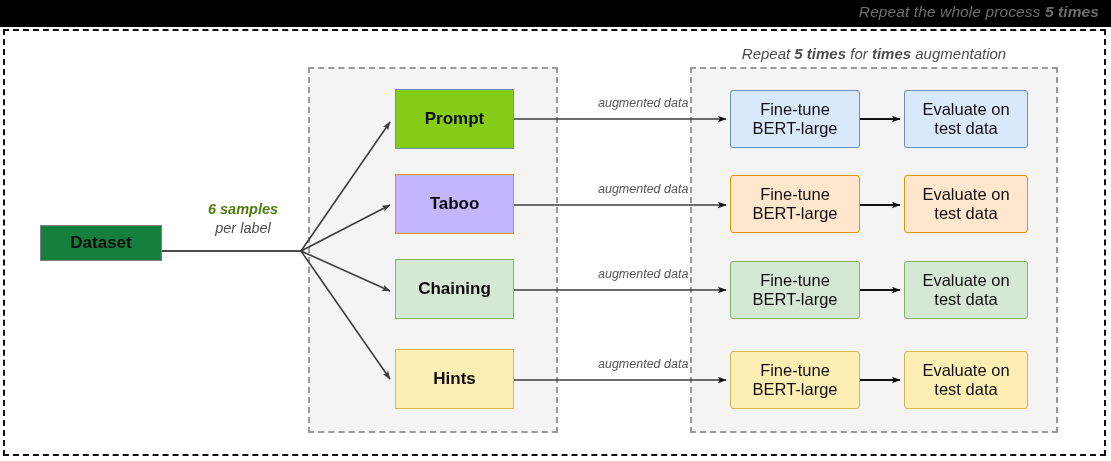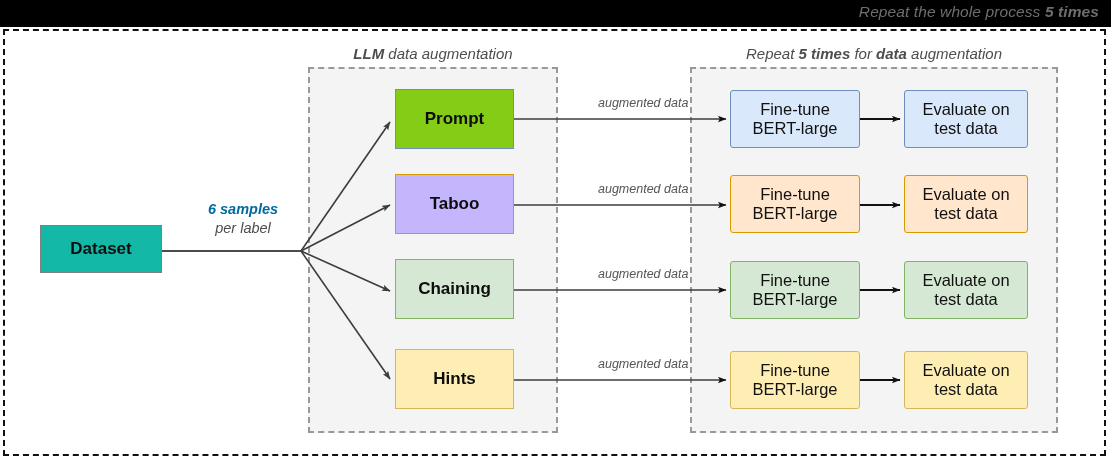--- a/index.html
+++ b/index.html
@@ -86,22 +86,22 @@
   }
   .node-round {
     border-width: 1.4px;
     border-style: solid;
     border-radius: 3px;
     font-size: 16.5px;
     color: #111111;
   }
 
   #node-dataset {
-    left: 40px; top: 225px; width: 122px; height: 48px;
-    background: #14b8a6; border-color: #808080;
+    left: 40px; top: 225px; width: 122px; height: 36px;
+    background: #15803d; border-color: #808080;
   }
 
   #node-prompt   { left: 395px; top: 89px;  width: 119px; height: 60px; background:#84cc16; border-color:#6c8ebf; }
   #node-taboo    { left: 395px; top: 174px; width: 119px; height: 60px; background:#c4b5fd; border-color:#d79b00; }
   #node-chaining { left: 395px; top: 259px; width: 119px; height: 60px; background:#d5e8d4; border-color:#82b366; }
   #node-hints    { left: 395px; top: 349px; width: 119px; height: 60px; background:#ffeeb3; border-color:#d6b656; }
 
   .node-ft  { left: 730px; width: 130px; height: 58px; }
   .node-ev  { left: 904px; width: 124px; height: 58px; }
 
@@ -131,21 +131,21 @@
   #lbl-samples {
     position: absolute;
     left: 183px; top: 200px;
     width: 120px;
     text-align: center;
     font-style: italic;
     font-size: 14.5px;
     color: #4d4d4d;
     line-height: 1.28;
   }
-  #lbl-samples .strong { font-weight: bold; color:#0369a1; display:block; }
+  #lbl-samples .strong { font-weight: bold; color:#4d7c0f; display:block; }
   #lbl-samples .sub { display:block; }
 
   
   #edges {
     position: absolute;
     left: 0; top: 0;
     width: 1111px; height: 461px;
     pointer-events: none;
   }
 </style>
@@ -156,23 +156,22 @@
 
   <div id="top-banner">
     <div id="top-banner-label"><span>Repeat the whole process </span><b>5 times</b></div>
   </div>
 
   <div id="outer-frame"></div>
 
   <div id="section-llm" class="section-box"></div>
   <div id="section-rep" class="section-box"></div>
 
-  <div id="title-llm" class="section-title"><span></span><b>LLM</b><span> data augmentation</span></div>
-
-  <div id="title-rep" class="section-title"><span>Repeat </span><b>5 times</b><span> for </span><b>data</b><span> augmentation</span></div>
+
+  <div id="title-rep" class="section-title"><span>Repeat </span><b>5 times</b><span> for </span><b>times</b><span> augmentation</span></div>
 
   <svg id="edges" viewBox="0 0 1111 461" xmlns="http://www.w3.org/2000/svg">
     <defs>
       <marker id="arrowDark" markerWidth="9" markerHeight="9" refX="8" refY="3.2" orient="auto" markerUnits="userSpaceOnUse">
         <path d="M0,0 L8.5,3.2 L0,6.4 L1.8,3.2 z" fill="#3d3d3d"></path>
       </marker>
       <marker id="arrowBlack" markerWidth="9" markerHeight="9" refX="8" refY="3.2" orient="auto" markerUnits="userSpaceOnUse">
         <path d="M0,0 L8.5,3.2 L0,6.4 L1.8,3.2 z" fill="#111111"></path>
       </marker>
     </defs>

